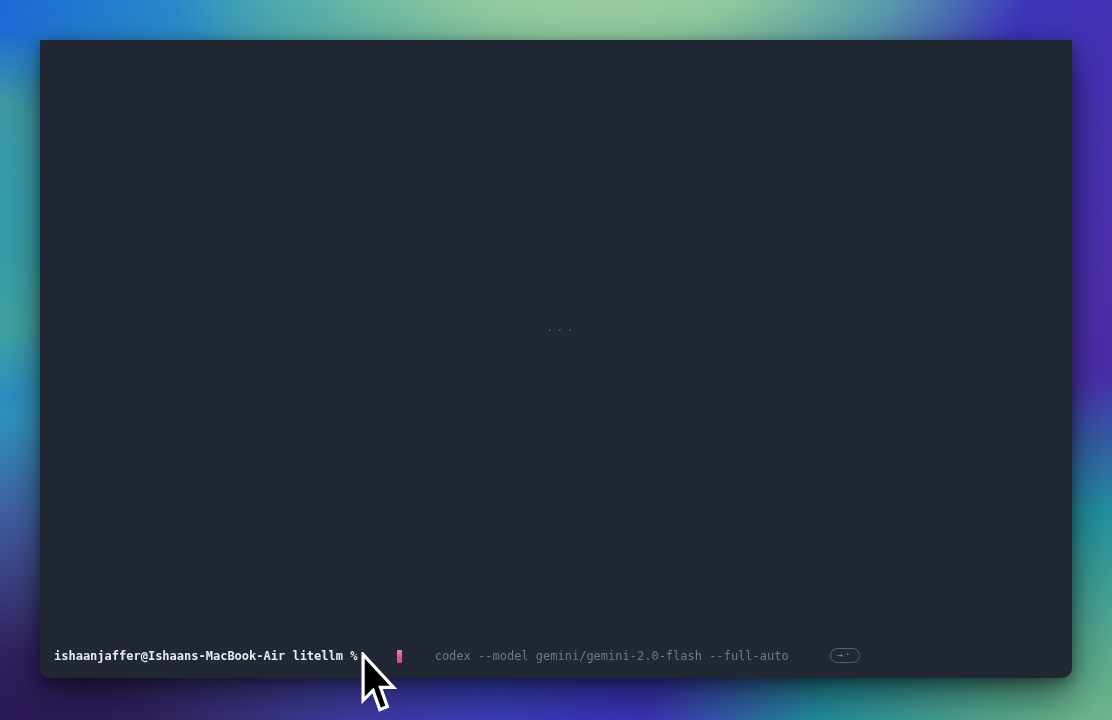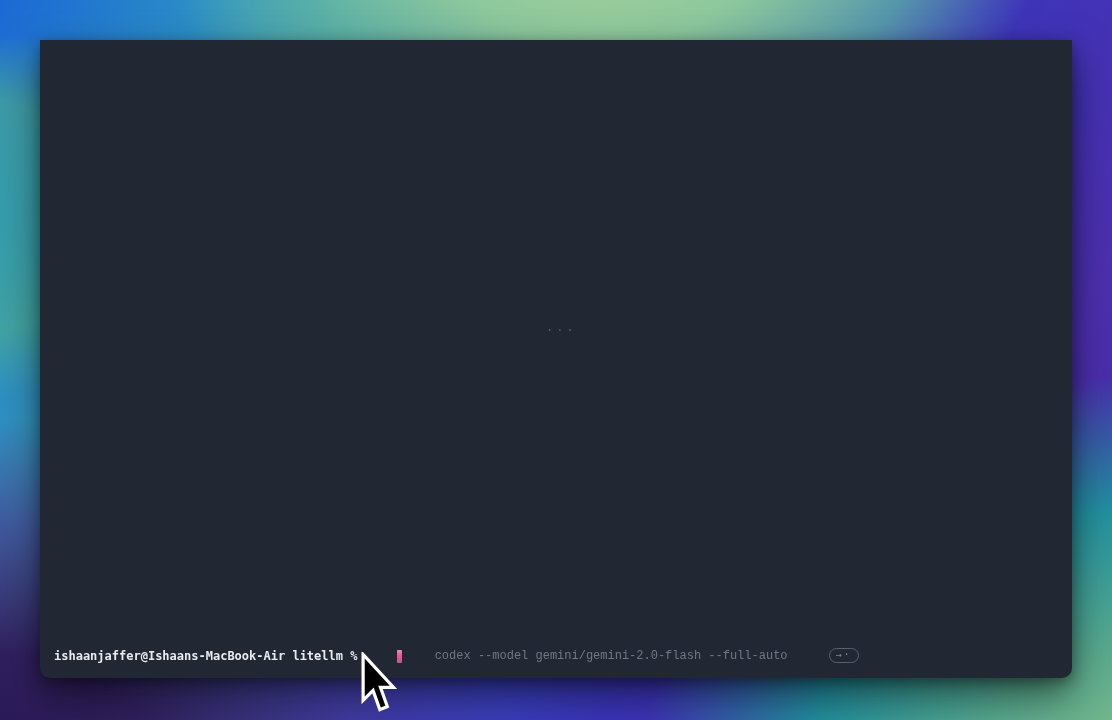--- a/index.html
+++ b/index.html
@@ -48,21 +48,21 @@
     position:absolute; left:14px; bottom:15px; right:10px;
     font-size:12px; line-height:14px; white-space:pre;
     display:flex; align-items:flex-end;gap:32px;
   }
   .prompt-text { color:#e9ebef; font-weight:bold; }
   .text-cursor {
     display:inline-block; width:5px; height:13px;
     background:linear-gradient(180deg,#f08ab6 0%, #de5f9d 40%, #c9538d 100%);
     border-radius:1px; margin-right:1px; flex:none;
   }
-  .suggestion-text { color:#6f7889;font-family:Liberation Mono, monospace; }
+  .suggestion-text { color:#6f7889; }
   .hint-badge {
     display:inline-block; margin-left:9px; padding:0 6px 1px 6px;
     border:1px solid #586172; border-radius:8px;
     color:#828b9c; font-size:10px; line-height:12px; letter-spacing:2px;
     position:relative; top:0px;
   }
 
   
   .mouse-pointer { position:absolute; left:358px; top:652px; width:40px; height:62px; z-index:50; }
 </style>

